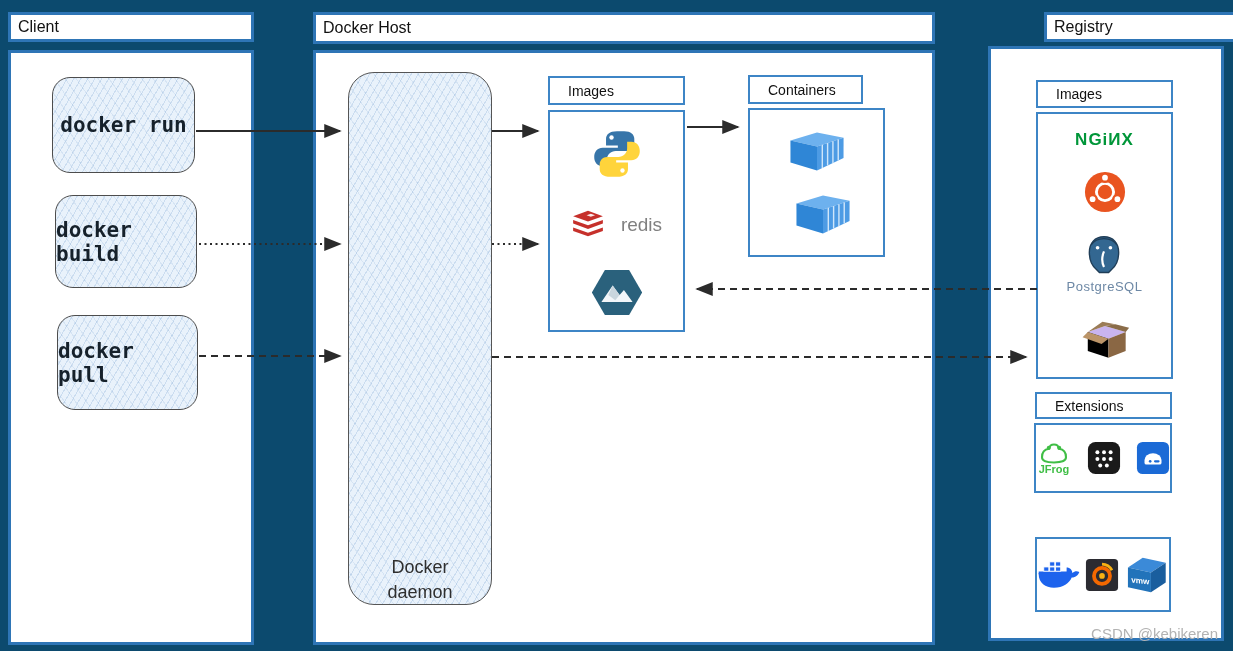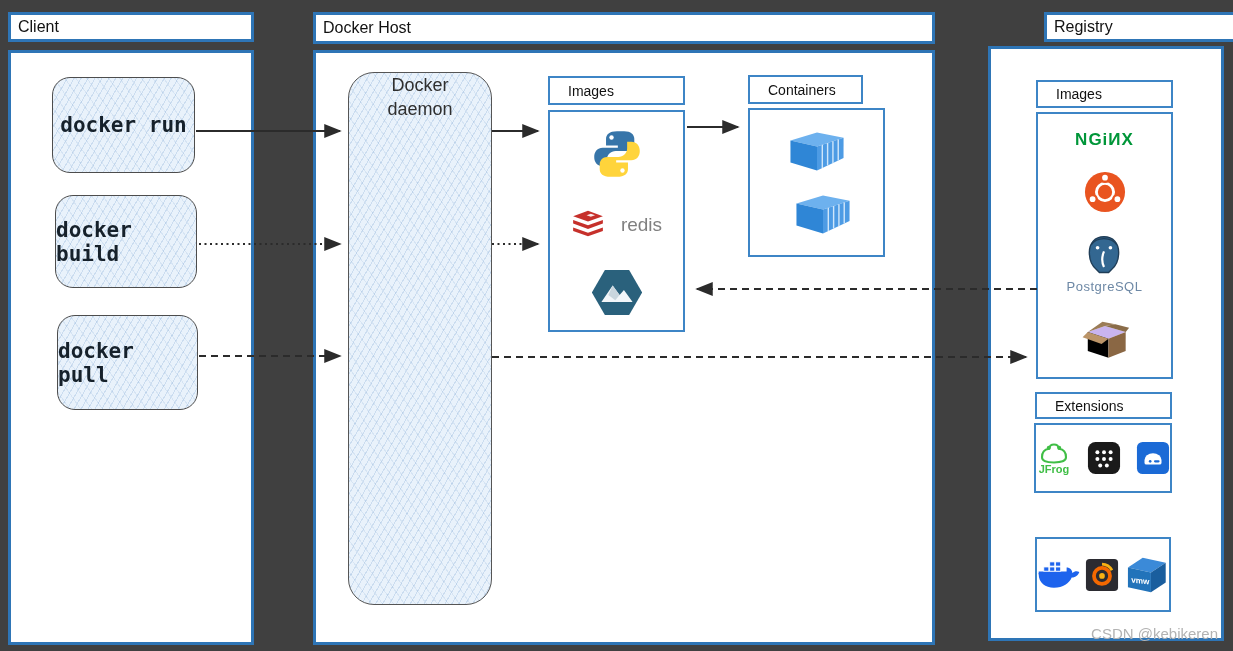--- a/index.html
+++ b/index.html
@@ -1,31 +1,31 @@
 <!DOCTYPE html>
 <html><head>
 <meta charset="utf-8">
 <style>
   html,body{margin:0;padding:0;background:#fff;}
-  #stage{position:relative;width:1233px;height:651px;background:#404040;overflow:hidden;
+  #stage{position:relative;width:1233px;height:651px;background:#0c4a6e;overflow:hidden;
          font-family:"Liberation Sans",sans-serif;}
   .panel-title{position:absolute;border:3px solid #2e75b6;background:#fff;box-sizing:border-box;
          display:flex;align-items:center;padding-left:7px;font-size:16px;color:#111;}
   .panel-body{position:absolute;border:3px solid #2e75b6;background:#fff;box-sizing:border-box;}
   .sub-title{position:absolute;border:2px solid #3d85c6;background:#fff;box-sizing:border-box;
          display:flex;align-items:center;padding-left:18px;font-size:14px;color:#111;}
   .sub-body{position:absolute;border:2px solid #3d85c6;background:#fff;box-sizing:border-box;}
   .hatch{background-color:#e9f2fb;
          background-image:repeating-linear-gradient(120deg,rgba(125,165,210,.28) 0 1px,transparent 1px 6px),
                           repeating-linear-gradient(55deg,rgba(125,165,210,.18) 0 1px,transparent 1px 9px);}
   .cmd{position:absolute;border:1.6px solid #4d4d4d;border-radius:18px;box-sizing:border-box;
          display:flex;align-items:center;justify-content:center;
          font-family:"DejaVu Sans Mono",monospace;font-size:21px;font-weight:700;color:#16212b;}
   .daemon{position:absolute;border:1.6px solid #555;border-radius:26px;box-sizing:border-box;
-         display:flex;flex-direction:column;align-items:center;justify-content:flex-start;
+         display:flex;flex-direction:column;align-items:center;justify-content:flex-end;
          font-size:18px;color:#2f2f2f;line-height:1.35;}
   .col{display:flex;flex-direction:column;align-items:center;justify-content:space-around;height:100%;}
   .row{display:flex;flex-direction:row;align-items:center;justify-content:space-between;height:100%;}
   .redis-row{display:flex;align-items:center;gap:16px;}
   .redis-label{font-size:19px;color:#808080;}
   .nginx-word{font-size:17px;font-weight:bold;letter-spacing:1px;color:#009639;}
   .pg-wrap{display:flex;flex-direction:column;align-items:center;gap:1px;}
   .pg-label{font-size:13px;color:#6d88a5;letter-spacing:.5px;}
   .jfrog-wrap{display:flex;flex-direction:column;align-items:center;}
   .jfrog-label{font-size:11px;font-weight:bold;color:#40be46;margin-top:-2px;}

